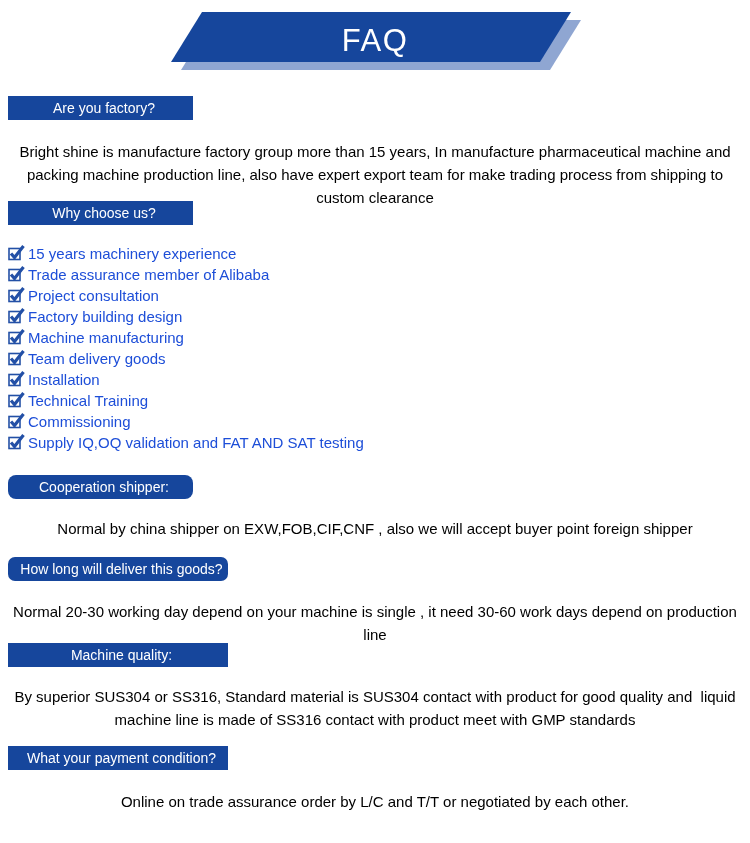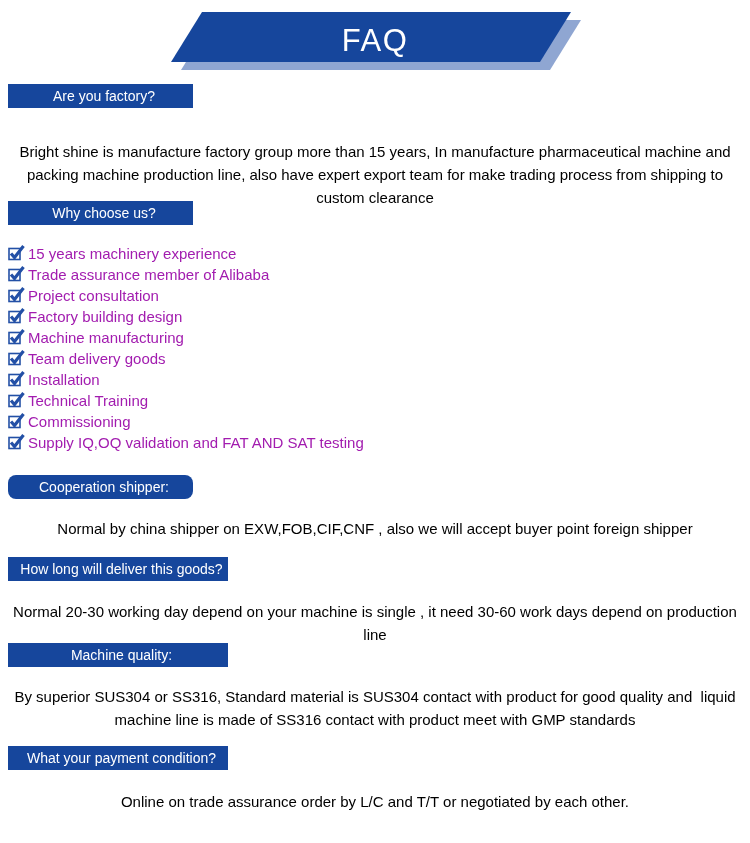--- a/index.html
+++ b/index.html
@@ -36,36 +36,36 @@
     font-size:15px; line-height:23px;
     color:#000000;
   }
   .checklist {
     position:absolute; left:8px; top:243px;
     list-style:none; margin:0; padding:0;
   }
   .check-item {
     display:flex; align-items:center;
     height:21px;
-    font-size:15px; color:#a21caf;
+    font-size:15px; color:#1d4ed8;
   }
   .check-icon { flex:0 0 auto; margin-right:3px; margin-top:-2px; }
 </style>
 </head>
 <body>
 
 <div class="page">
 
   <svg class="banner-svg" width="750" height="80" viewBox="0 0 750 80">
     <polygon points="212,20 581,20 550,70 181,70" fill="#8fa6d2"></polygon>
     <polygon points="202,12 571,12 540,62 171,62" fill="#16469c"></polygon>
     <text x="375" y="51" text-anchor="middle" class="banner-title-text">FAQ</text>
   </svg>
 
-  <div class="sec-head w-narrow" style="top:84px;">Are you factory?</div>
+  <div class="sec-head w-narrow" style="top:96px;">Are you factory?</div>
   <div class="para" style="top:140px;">Bright shine is manufacture factory group more than 15 years, In manufacture pharmaceutical machine and packing machine production line, also have expert export team for make trading process from shipping to custom clearance</div>
 
   <div class="sec-head w-narrow" style="top:201px;">Why choose us?</div>
   <ul class="checklist">
     <li class="check-item">
       <svg class="check-icon" width="17" height="17" viewBox="0 0 17 17">
           <rect x="1" y="4.5" width="11" height="11" fill="none" stroke="#2350a6" stroke-width="1.6"></rect>
           <polyline points="3,9.5 6.5,13.5 15.5,2" fill="none" stroke="#2350a6" stroke-width="3.2"></polyline>
         </svg>
       <span>15 years machinery experience</span>
@@ -131,21 +131,21 @@
           <rect x="1" y="4.5" width="11" height="11" fill="none" stroke="#2350a6" stroke-width="1.6"></rect>
           <polyline points="3,9.5 6.5,13.5 15.5,2" fill="none" stroke="#2350a6" stroke-width="3.2"></polyline>
         </svg>
       <span>Supply IQ,OQ validation and FAT AND SAT testing</span>
     </li>
   </ul>
 
   <div class="sec-head w-narrow" style="top:475px;border-radius:8px;">Cooperation shipper:</div>
   <div class="para" style="top:517px;">Normal by china shipper on EXW,FOB,CIF,CNF , also we will accept buyer point foreign shipper</div>
 
-  <div class="sec-head w-wide" style="top:557px;">How long will deliver this goods?</div>
+  <div class="sec-head w-wide" style="top:557px;border-radius:7px;">How long will deliver this goods?</div>
   <div class="para" style="top:600px;">Normal 20-30 working day depend on your machine is single , it need 30-60 work days depend on production line</div>
 
   <div class="sec-head w-wide" style="top:643px;">Machine quality:</div>
   <div class="para" style="top:685px;">By superior SUS304 or SS316, Standard material is SUS304 contact with product for good quality and&nbsp; liquid machine line is made of SS316 contact with product meet with GMP standards</div>
 
   <div class="sec-head w-wide" style="top:746px;">What your payment condition?</div>
   <div class="para" style="top:790px;">Online on trade assurance order by L/C and T/T or negotiated by each other.</div>
 
 </div>
 

